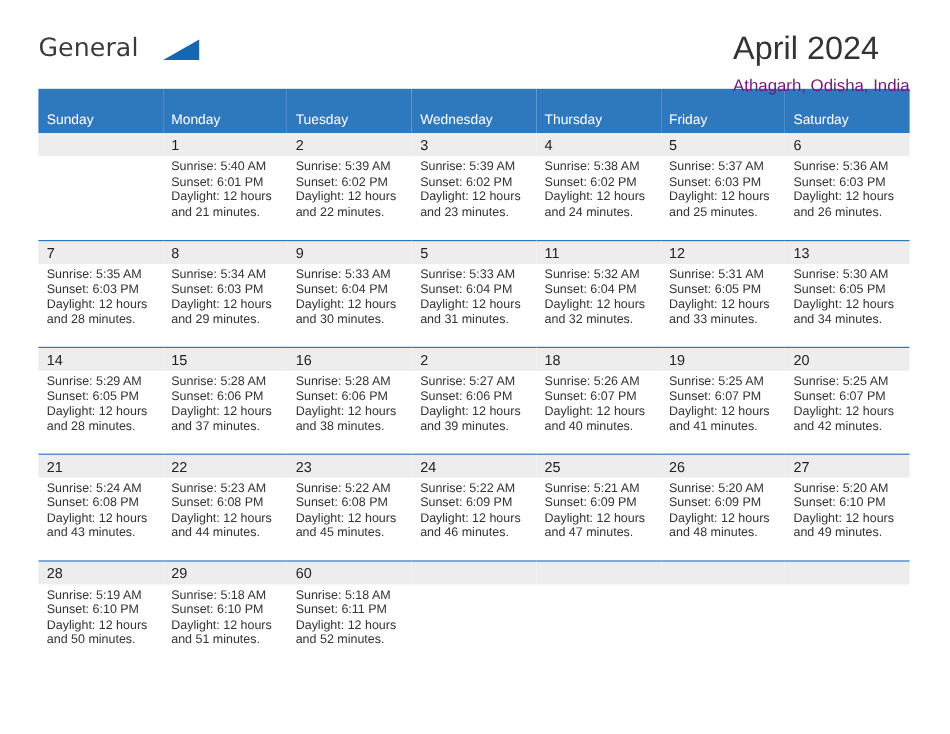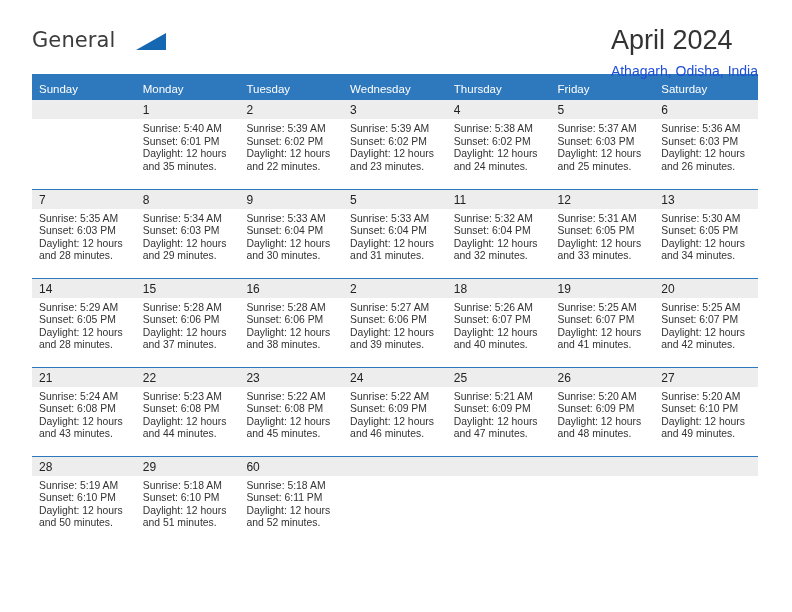--- a/index.html
+++ b/index.html
@@ -73,41 +73,41 @@
     text-align: left;
   }
   .cal-title {
     font-size: 27px;
     color: #333333;
     line-height: 32px;
     font-weight: normal;
   }
   .cal-subtitle {
     font-size: 14px;
-    color: #1d4ed8;
+    color: #701a75;
     line-height: 20px;
     margin-top: 5px;
   }
 
   
   .cal-wrap {
     margin: 0 34px 0 32px;
   }
   table.cal {
     width: 726px;
     border-collapse: collapse;
     table-layout: fixed;
   }
   table.cal th {
     background: #2e78bd;
     color: #ffffff;
     font-size: 11.5px;
     font-weight: normal;
     text-align: left;
-    padding: 9px 0 5px 7px;
+    padding: 20px 0 5px 7px;
     height: 21px;
     border: none;
   }
   td.daycell {
     vertical-align: top;
     padding: 0;
     border: none;
     height: 89px;
     border-top: 1.4px solid #2e78bd;
   }
@@ -167,21 +167,21 @@
           <tr class="week-first">
             <td class="daycell">
               <div class="daynum empty"></div>
             </td>
             <td class="daycell">
               <div class="daynum">1</div>
               <div class="dayinfo">
                 <div>Sunrise: 5:40 AM</div>
                 <div>Sunset: 6:01 PM</div>
                 <div>Daylight: 12 hours</div>
-                <div>and 35 minutes.</div>
+                <div>and 21 minutes.</div>
               </div>
             </td>
             <td class="daycell">
               <div class="daynum">2</div>
               <div class="dayinfo">
                 <div>Sunrise: 5:39 AM</div>
                 <div>Sunset: 6:02 PM</div>
                 <div>Daylight: 12 hours</div>
                 <div>and 22 minutes.</div>
               </div>

